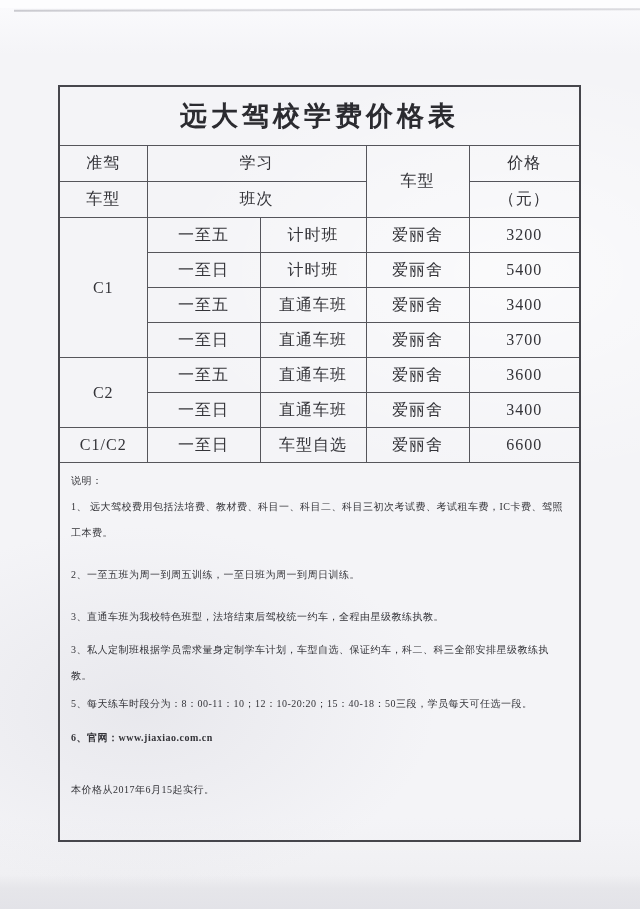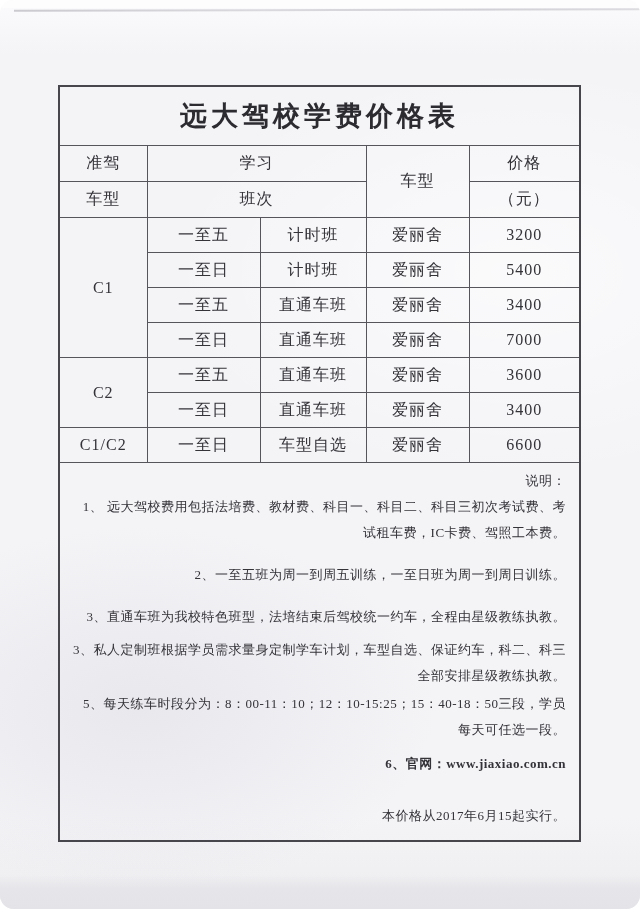--- a/index.html
+++ b/index.html
@@ -11,21 +11,20 @@
     position: relative;
     width: 640px;
     height: 909px;
     overflow: hidden;
     background:
       radial-gradient(ellipse 420px 260px at 22% 78%, rgba(210,210,218,0.35), rgba(0,0,0,0) 70%),
       radial-gradient(ellipse 500px 300px at 80% 30%, rgba(255,255,255,0.6), rgba(0,0,0,0) 70%),
       linear-gradient(180deg, #fbfbfd 0%, #f4f4f7 6%, #f4f4f7 90%, #efeff2 97%, #e9e9ec 100%);
     font-family: "Liberation Serif", "DejaVu Serif", serif;
     color: #333338;
-    border-radius: 14px;
   }
   
   .scan-top-strip {
     position: absolute;
     top: 0; left: 0; right: 0;
     height: 8px;
     background: #fdfdfe;
   }
   .scan-top-line {
     position: absolute;
@@ -75,26 +74,25 @@
     letter-spacing: 1px;
   }
   .notes-cell {
     height: 372px;
     vertical-align: top !important;
     text-align: left !important;
     padding: 5px 13px 0 11px !important;
   }
   .notes-cell p {
     margin: 0;
-    font-size: 13px;
+    font-size: 10px;
     line-height: 26px;
     letter-spacing: 0.5px;
     color: #333338;
     overflow-wrap: anywhere;
-    text-align: right;
   }
   p.notes-label   { margin-bottom: 0; }
   p.note-1 { margin-bottom: 16px; }
   p.note-2 { margin-bottom: 16px; }
   p.note-3 { margin-bottom: 7px; }
   p.note-4 { margin-bottom: 2px; }
   p.note-5 { margin-bottom: 8px; }
   p.note-6 { margin-bottom: 26px; font-weight: bold; }
 </style>
 </head>
@@ -145,21 +143,21 @@
       <tr class="body-row">
         <td>一至五</td>
         <td>直通车班</td>
         <td>爱丽舍</td>
         <td>3400</td>
       </tr>
       <tr class="body-row">
         <td>一至日</td>
         <td>直通车班</td>
         <td>爱丽舍</td>
-        <td>7000</td>
+        <td>3700</td>
       </tr>
 
       <tr class="body-row">
         <td rowspan="2">C2</td>
         <td>一至五</td>
         <td>直通车班</td>
         <td>爱丽舍</td>
         <td>3600</td>
       </tr>
       <tr class="body-row">
@@ -177,21 +175,21 @@
         <td>6600</td>
       </tr>
 
       <tr>
         <td colspan="5" class="notes-cell">
           <p class="notes-label">说明：</p>
           <p class="note-1">1、 远大驾校费用包括法培费、教材费、科目一、科目二、科目三初次考试费、考试租车费，IC卡费、驾照工本费。</p>
           <p class="note-2">2、一至五班为周一到周五训练，一至日班为周一到周日训练。</p>
           <p class="note-3">3、直通车班为我校特色班型，法培结束后驾校统一约车，全程由星级教练执教。</p>
           <p class="note-4">3、私人定制班根据学员需求量身定制学车计划，车型自选、保证约车，科二、科三全部安排星级教练执教。</p>
-          <p class="note-5">5、每天练车时段分为：8：00-11：10；12：10-15:25；15：40-18：50三段，学员每天可任选一段。</p>
+          <p class="note-5">5、每天练车时段分为：8：00-11：10；12：10-20:20；15：40-18：50三段，学员每天可任选一段。</p>
           <p class="note-6">6、官网：www.jiaxiao.com.cn</p>
           <p class="note-footer">本价格从2017年6月15起实行。</p>
         </td>
       </tr>
     </tbody>
   </table>
 
   <div class="scan-bottom-strip"></div>
 </div>
 

